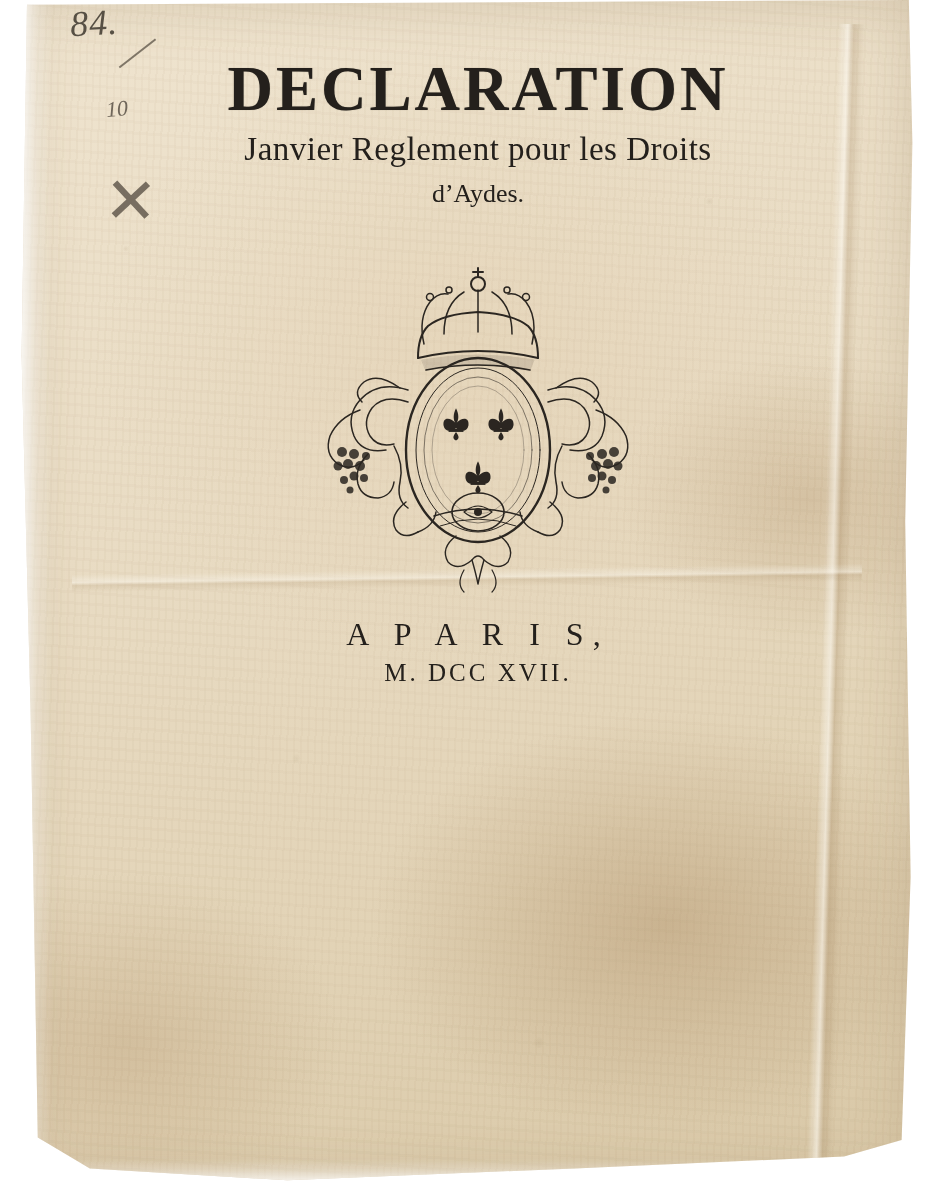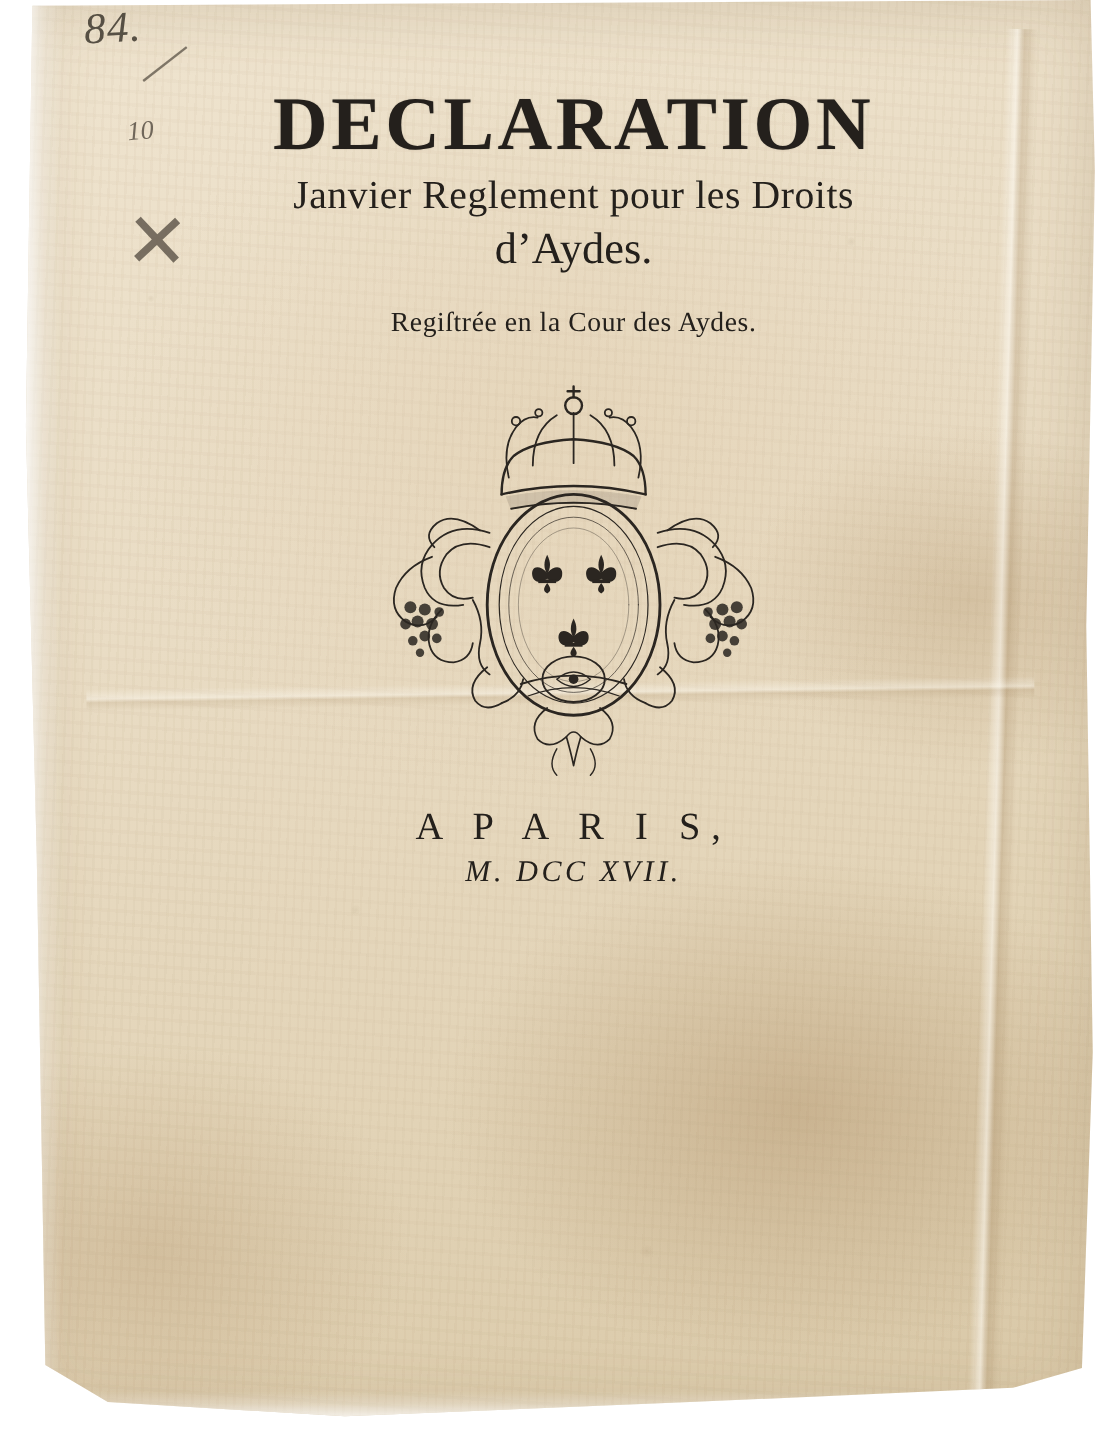--- a/index.html
+++ b/index.html
@@ -150,21 +150,21 @@
     height: 34px;
     border-bottom: 2px solid #5a5246;
     transform: rotate(-38deg);
     opacity: 0.75;
   }
 
   
   .content {
     position: absolute;
     left: 130px;
-    top: 70px;
+    top: 56px;
     width: 660px;
     text-align: center;
     color: #24201b;
   }
 
   .title-main {
     font-family: "Liberation Serif", serif;
     font-size: 63px;
     line-height: 66px;
     letter-spacing: 3px;
@@ -183,21 +183,21 @@
   .subtitle {
     font-family: "Liberation Serif", serif;
     font-size: 33px;
     line-height: 42px;
     letter-spacing: 0.5px;
     margin: 0 0 4px 0;
     font-weight: 400;
   }
   .subtitle-2 {
     font-family: "Liberation Serif", serif;
-    font-size: 37px;
+    font-size: 26px;
     line-height: 40px;
     margin: 0 0 26px 0;
     font-weight: 400;
   }
   .date-line {
     font-family: "Liberation Serif", serif;
     font-style: italic;
     font-size: 27px;
     line-height: 34px;
     letter-spacing: 1px;
@@ -234,21 +234,20 @@
     letter-spacing: 5px;
     margin: 0 0 18px 0;
     font-weight: 400;
   }
   .imprint-year {
     font-family: "Liberation Serif", serif;
     font-size: 25px;
     letter-spacing: 3px;
     margin: 0;
     font-weight: 400;
-    font-style: italic;
   }
 
   
   .ink-fade { filter: saturate(0.9); }
 </style>
 </head>
 <body>
 
 <div class="scan">
 
@@ -262,21 +261,20 @@
     <div class="mark mark-num">10</div>
     <div class="mark mark-x">✕</div>
 
     <div class="content ink-fade">
 
       <h1 class="title-main">DECLARATION</h1>
 
       <div class="subtitle">Janvier Reglement pour les Droits</div>
       <div class="subtitle-2">d’Aydes.</div>
 
-      <div class="register-line">Regiſtrée en la Cour des Aydes.</div>
 
       <div class="emblem-wrap">
         <svg viewBox="0 0 420 370" width="420" height="370" aria-hidden="true">
           <g fill="none" stroke="#2b2620" stroke-width="1.5" stroke-linecap="round" stroke-linejoin="round">
 
             <g>
               <path d="M150 118 Q150 96 160 86 Q175 74 210 72 Q245 74 260 86 Q270 96 270 118" stroke-width="2"></path>
               <path d="M150 118 Q210 104 270 118" stroke-width="2"></path>
               <path d="M156 104 Q150 78 162 62 Q170 52 180 54"></path>
               <path d="M264 104 Q270 78 258 62 Q250 52 240 54"></path>

